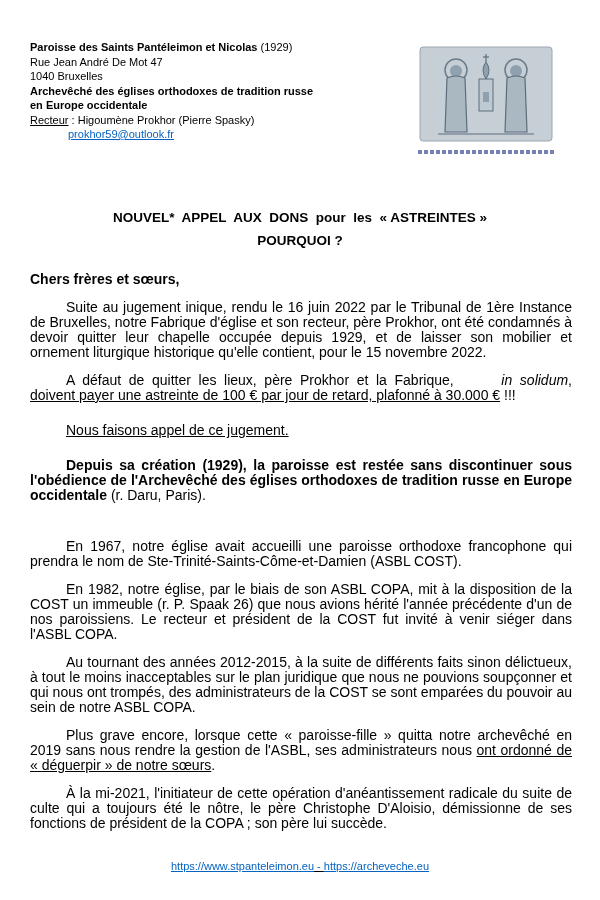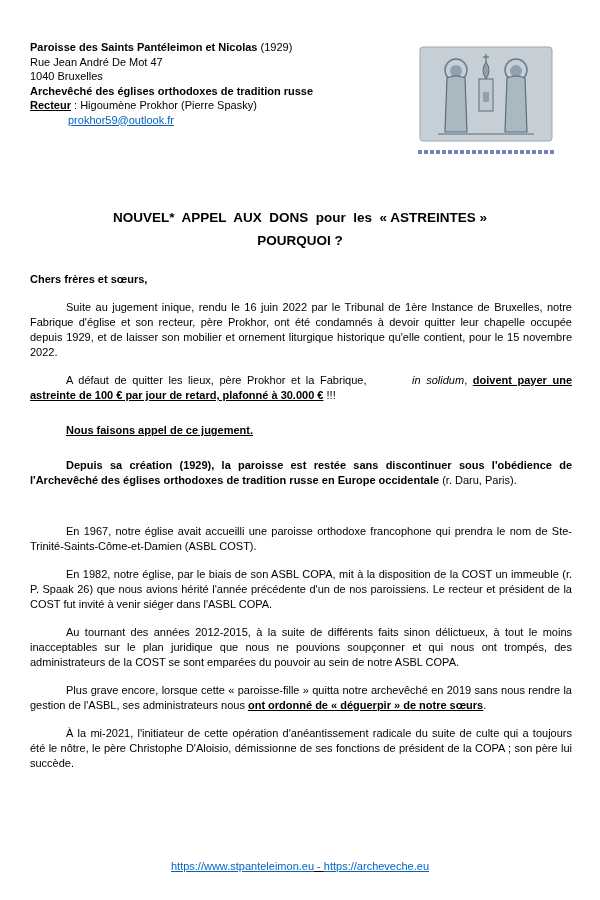--- a/index.html
+++ b/index.html
@@ -8,34 +8,34 @@
     width: 600px; height: 900px; background: #ffffff;
     font-family: "Liberation Sans", sans-serif; color: #000;
   }
   .page { position: relative; width: 600px; height: 888px; overflow: hidden; background: #fff; }
 
   
   .letterhead { position: absolute; top: 40px; left: 30px; right: 38px; display: flex; justify-content: space-between; }
   .lh-text { font-size: 11px; line-height: 14.5px; }
   .lh-text p { margin: 0; }
   .bold { font-weight: bold; }
-  .u { text-decoration: underline; font-weight: bold; }
+  .u { text-decoration: underline; }
   .email-line { padding-left: 38px; }
   a.link { color: #0563c1; text-decoration: underline; cursor: pointer; }
 
   
   .logo-wrap { width: 152px; flex: 0 0 auto; margin-top: 4px; }
 
   
   .title-block { position: absolute; top: 206px; left: 0; right: 0; text-align: center; font-weight: bold; font-size: 13.5px; }
   .title-block p { margin: 4px; white-space: pre-wrap; }
   .title-line2 { margin-top: 8px !important; }
 
   
-  .body-block { position: absolute; top: 272px; left: 30px; right: 28px; font-size: 11px; line-height: 15px; text-align: justify; }
+  .body-block { position: absolute; top: 272px; left: 30px; right: 28px; font-size: 14px; line-height: 15px; text-align: justify; }
   .body-block p { margin: 0 0 13px 0; }
   .indent { text-indent: 36px; }
   .no-gap { margin-bottom: 0 !important; }
   .gap-before { margin-top: 36px !important; }
   .gap-after-lg { margin-bottom: 20px !important; }
   em { font-style: italic; margin-left: 40px; }
 
   
   .footer { position: absolute; top: 860px; left: 0; right: 0; text-align: center; font-size: 11px; text-decoration: underline; }
   .footer .sep { color: #0563c1; }
@@ -44,20 +44,21 @@
 <body>
 
 <div class="page">
 
   <div class="letterhead">
     <div class="lh-text">
       <p><span class="bold">Paroisse des Saints Pantéleimon et Nicolas</span><span> (1929)</span></p>
       <p>Rue Jean André De Mot 47</p>
       <p>1040 Bruxelles</p>
       <p class="bold">Archevêché des églises orthodoxes de tradition russe</p>
+      <p class="bold">en Europe occidentale</p>
       <p><span class="u">Recteur</span><span> : Higoumène Prokhor (Pierre Spasky)</span></p>
       <p class="email-line"><a class="link">prokhor59@outlook.fr</a></p>
     </div>
 
     <div class="logo-wrap">
       <svg width="152" height="120" viewBox="0 0 152 120">
         <rect x="10" y="3" width="132" height="94" rx="3" fill="#c6cfd6" stroke="#9aa7b2" stroke-width="1"></rect>
 
         <circle cx="46" cy="26" r="11" fill="none" stroke="#6b7b89" stroke-width="1.5"></circle>
         <circle cx="46" cy="27" r="6" fill="#8fa0ae"></circle>

